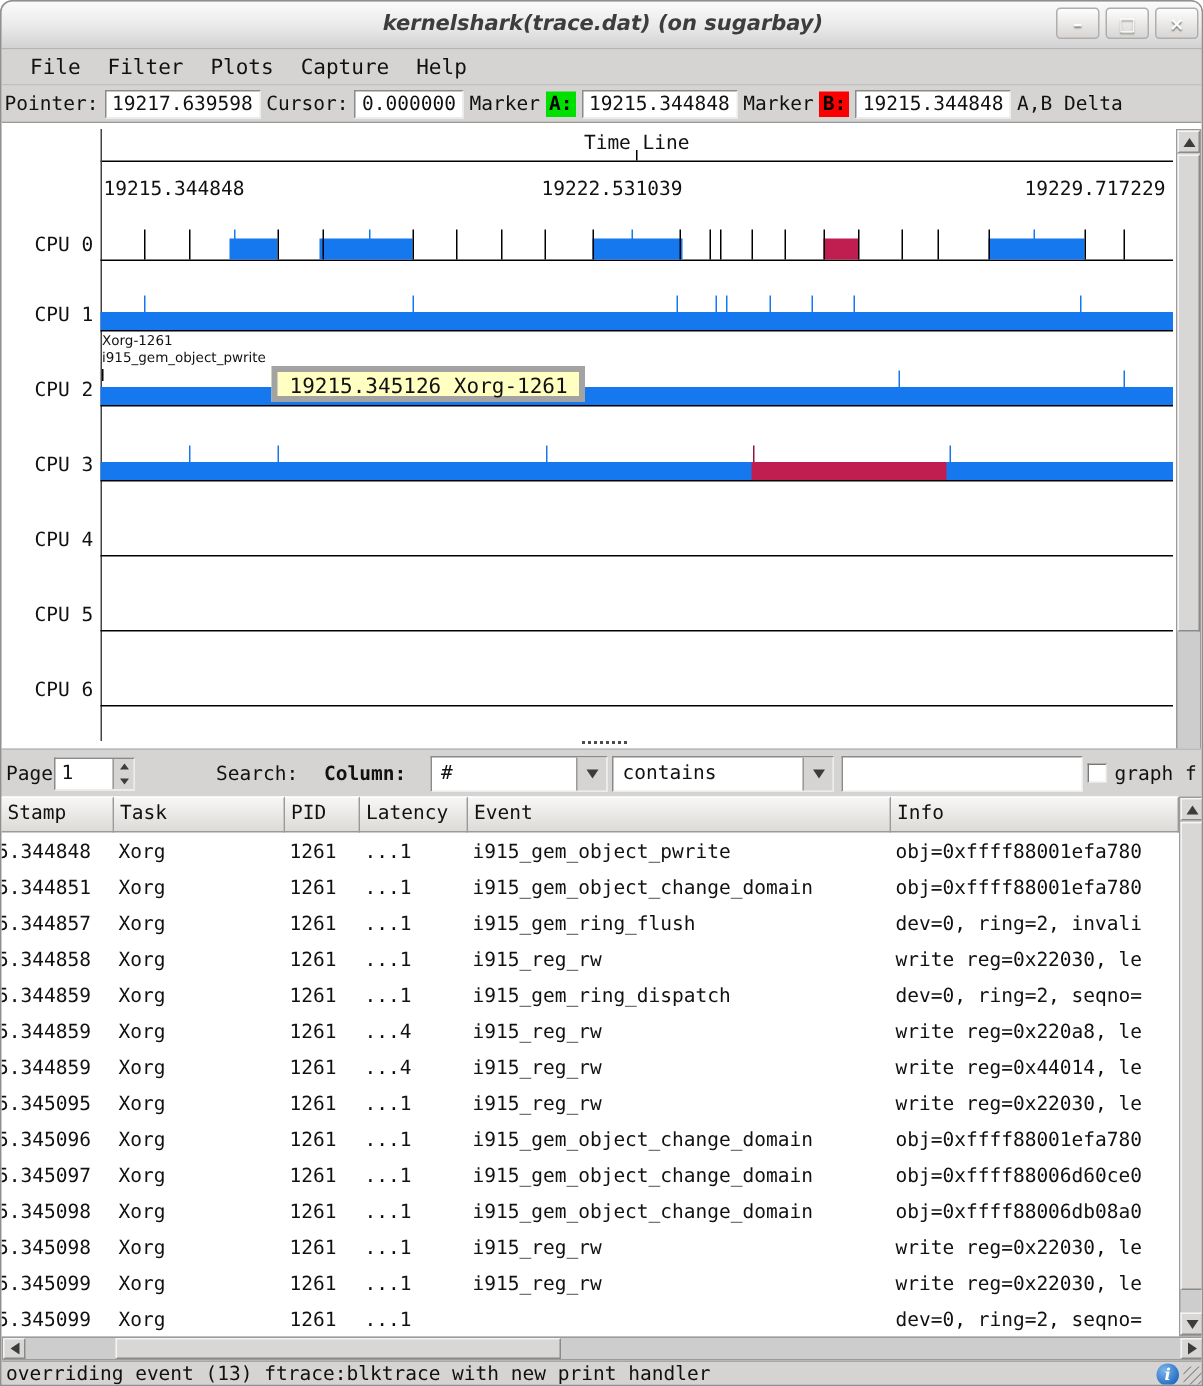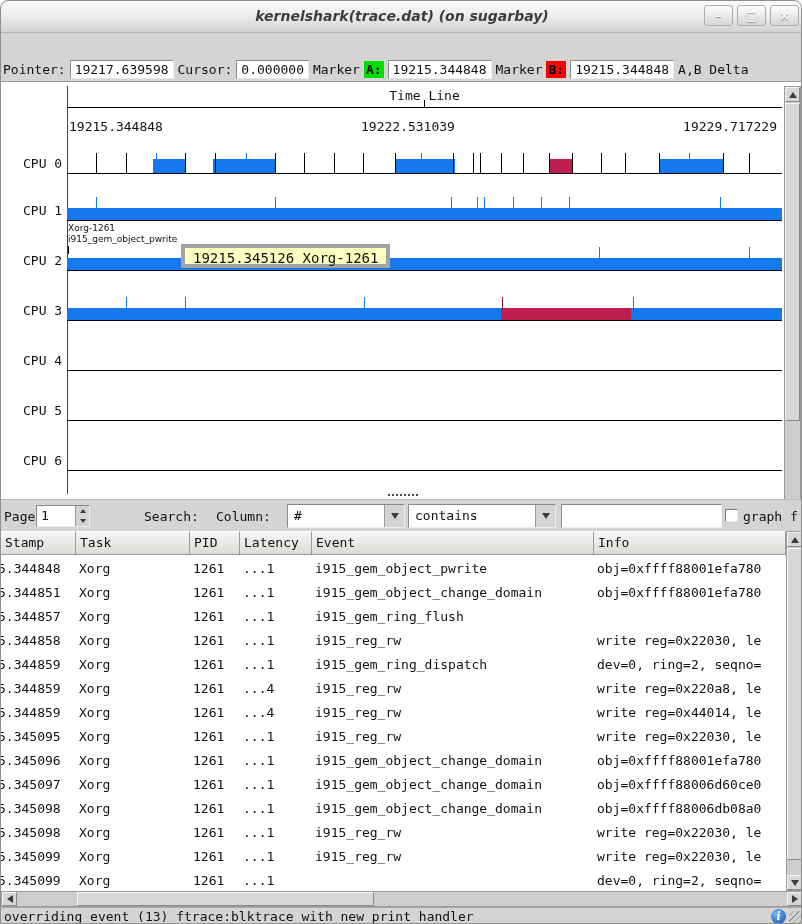--- a/index.html
+++ b/index.html
@@ -147,20 +147,27 @@
 
   <div class="titlebar">
     <div class="title">kernelshark(trace.dat) (on sugarbay)</div>
     <div class="winbtns">
       <div class="winbtn">–</div>
       <div class="winbtn">□</div>
       <div class="winbtn">×</div>
     </div>
   </div>
 
+  <div class="menubar" id="menubar">
+      <span class="menu-item">File</span>
+      <span class="menu-item">Filter</span>
+      <span class="menu-item">Plots</span>
+      <span class="menu-item">Capture</span>
+      <span class="menu-item">Help</span>
+    </div>
 
   <div class="infobar">
     <span class="ib-label">Pointer:</span>
     <span class="ib-field">19217.639598</span>
     <span class="ib-label">Cursor:</span>
     <span class="ib-field">0.000000</span>
     <span class="ib-label">Marker</span>
     <span class="chip chip-a">A:</span>
     <span class="ib-field">19215.344848</span>
     <span class="ib-label">Marker</span>
@@ -286,21 +293,21 @@
       <div class="spin-btns">
         <div class="spin-up">
             <div class="tri-up"></div>
           </div>
         <div class="spin-down">
             <div class="tri-down"></div>
           </div>
       </div>
     </div>
     <span class="ctl-label" style="left:143px;">Search:</span>
-    <span class="ctl-label" style="left:215px;">Column:</span>
+    <span class="ctl-label" style="left:215px;font-weight:bold;">Column:</span>
     <div class="combo combo1">
       <span class="val">#</span>
       <div class="arrowbox">
           <div class="tri-down"></div>
         </div>
     </div>
     <div class="combo combo2">
       <span class="val">contains</span>
       <div class="arrowbox">
           <div class="tri-down"></div>
@@ -336,20 +343,21 @@
           <div class="td c3" style="width: 72px;">...1</div>
           <div class="td c4" style="width: 282px;">i915_gem_object_change_domain</div>
           <div class="td c5" style="width: 192px;">obj=0xffff88001efa780</div>
         </div>
         <div class="trow">
           <div class="td c0" style="width: 75px;">5.344857</div>
           <div class="td c1" style="width: 114px;">Xorg</div>
           <div class="td c2" style="width: 50px;">1261</div>
           <div class="td c3" style="width: 72px;">...1</div>
           <div class="td c4" style="width: 282px;">i915_gem_ring_flush</div>
+          <div class="td c5" style="width: 192px;">dev=0, ring=2, invali</div>
         </div>
         <div class="trow">
           <div class="td c0" style="width: 75px;">5.344858</div>
           <div class="td c1" style="width: 114px;">Xorg</div>
           <div class="td c2" style="width: 50px;">1261</div>
           <div class="td c3" style="width: 72px;">...1</div>
           <div class="td c4" style="width: 282px;">i915_reg_rw</div>
           <div class="td c5" style="width: 192px;">write reg=0x22030, le</div>
         </div>
         <div class="trow">

